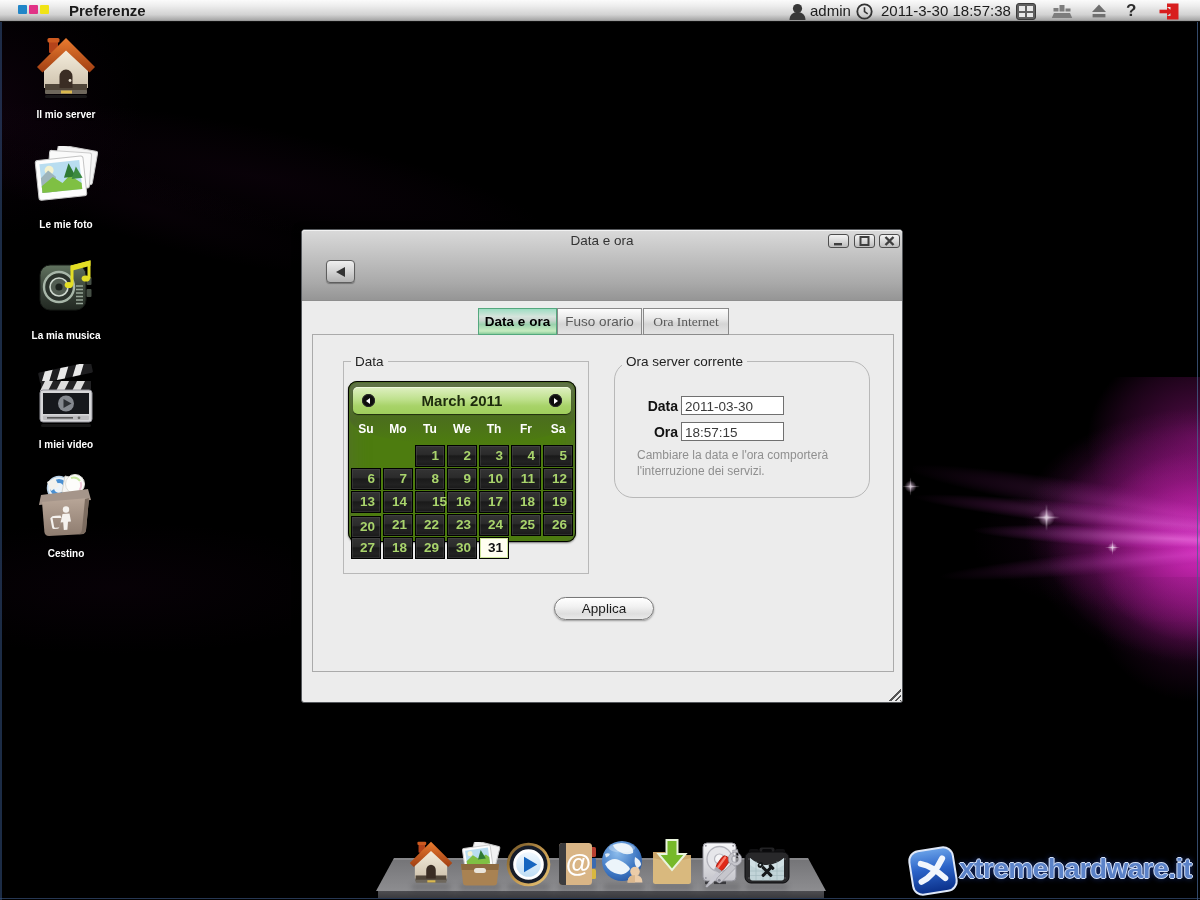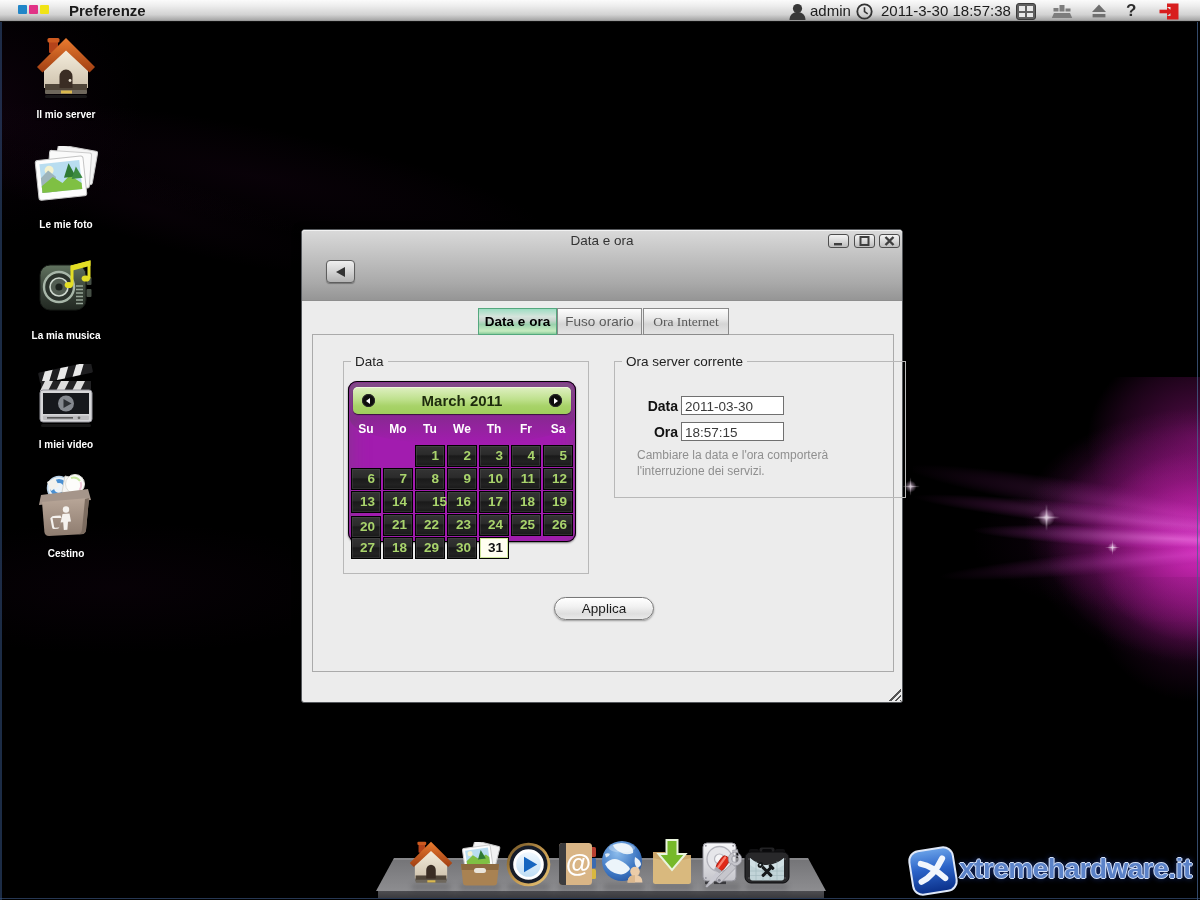--- a/index.html
+++ b/index.html
@@ -56,21 +56,21 @@
     background:linear-gradient(180deg,#fdfdfd 0%,#e8e8e8 40%,#d5d5d5 60%,#e3e3e3 100%); }
   #tab3 { left:341px; width:86px; color:#5a5a5a; border:1px solid #8a8a8a;
     background:linear-gradient(180deg,#fdfdfd 0%,#e8e8e8 40%,#d5d5d5 60%,#e3e3e3 100%);font-family:Liberation Serif, serif; }
 
   #panel { position:absolute; left:10px; top:104px; width:582px; height:338px; border:1px solid #aaa; }
 
   .fieldset { position:absolute; border:1px solid #b8b8b8; }
   .legend { position:absolute; top:-8px; background:#ececec; padding:0 4px; font-size:13.5px; color:#222; line-height:16px; }
 
   
-  #cal { position:absolute; left:46px; top:151px; width:228px; height:161px; background:#a21caf;
+  #cal { position:absolute; left:46px; top:151px; width:228px; height:161px; background:#4d7c0f;
     border-radius:9px; box-shadow:inset 0 0 0 1px #000, 0 1px 2px rgba(0,0,0,.5), inset 0 14px 22px rgba(90,90,90,.45); }
   #calgloss { position:absolute; left:2px; top:2px; width:224px; height:60px; border-radius:8px 8px 40% 40%;
     background:linear-gradient(180deg,rgba(120,120,120,.35) 0%,rgba(70,70,70,.25) 60%,rgba(40,40,40,0) 100%); }
   #calhead { position:absolute; left:5px; top:6px; width:218px; height:27px; border-radius:5px;
     background:linear-gradient(180deg,#dff0c2 0%,#bfe18e 45%,#a8d369 70%,#9fce5c 100%);
     box-shadow:inset 0 1px 0 #eef8dc, 0 1px 1px rgba(0,0,0,.6); }
   #calhead .mon { position:absolute; left:0; top:0; width:218px; text-align:center; line-height:27px; font-size:15px; font-weight:bold; color:#1d2b0d; }
   .navc { position:absolute; top:7px; width:13px; height:13px; border-radius:50%; background:#0d0d0d; box-shadow:inset 0 0 0 1px #2a2a2a; }
   .navc .t { position:absolute; top:3.5px; width:0; height:0; border-top:3px solid transparent; border-bottom:3px solid transparent; }
   .dayrow { position:absolute; top:41px; left:4px; width:220px; height:16px; }
@@ -317,21 +317,21 @@
     </div>
 
   <div id="panel"></div>
   <div class="tab" id="tab1">Data e ora</div>
   <div class="tab" id="tab2">Fuso orario</div>
   <div class="tab" id="tab3">Ora Internet</div>
 
   <div class="fieldset" style="left:41px;top:131px;width:246px;height:213px;">
     <div class="legend" style="left:7px;">Data</div>
   </div>
-  <div class="fieldset" style="left:312px;top:131px;width:292px;height:137px;">
+  <div class="fieldset" style="left:312px;top:131px;width:256px;height:137px;border-radius:19px;">
     <div class="legend" style="left:7px;">Ora server corrente</div>
   </div>
 
   <div id="cal">
     <div id="calgloss"></div>
     <div id="calhead">
       <div class="mon">March 2011</div>
       <div class="navc" style="left:9px">
           <div class="t" style="left:3.5px;border-right:4.5px solid #fff;"></div>
         </div>

